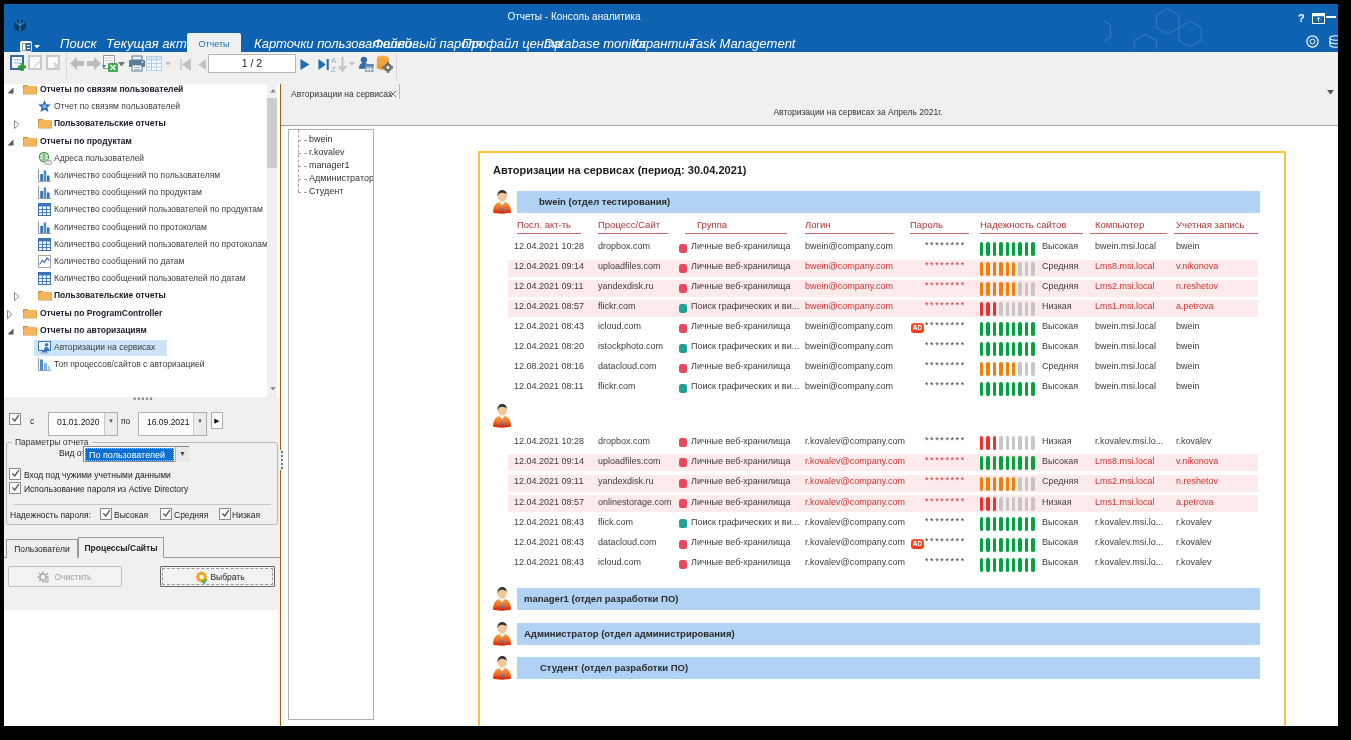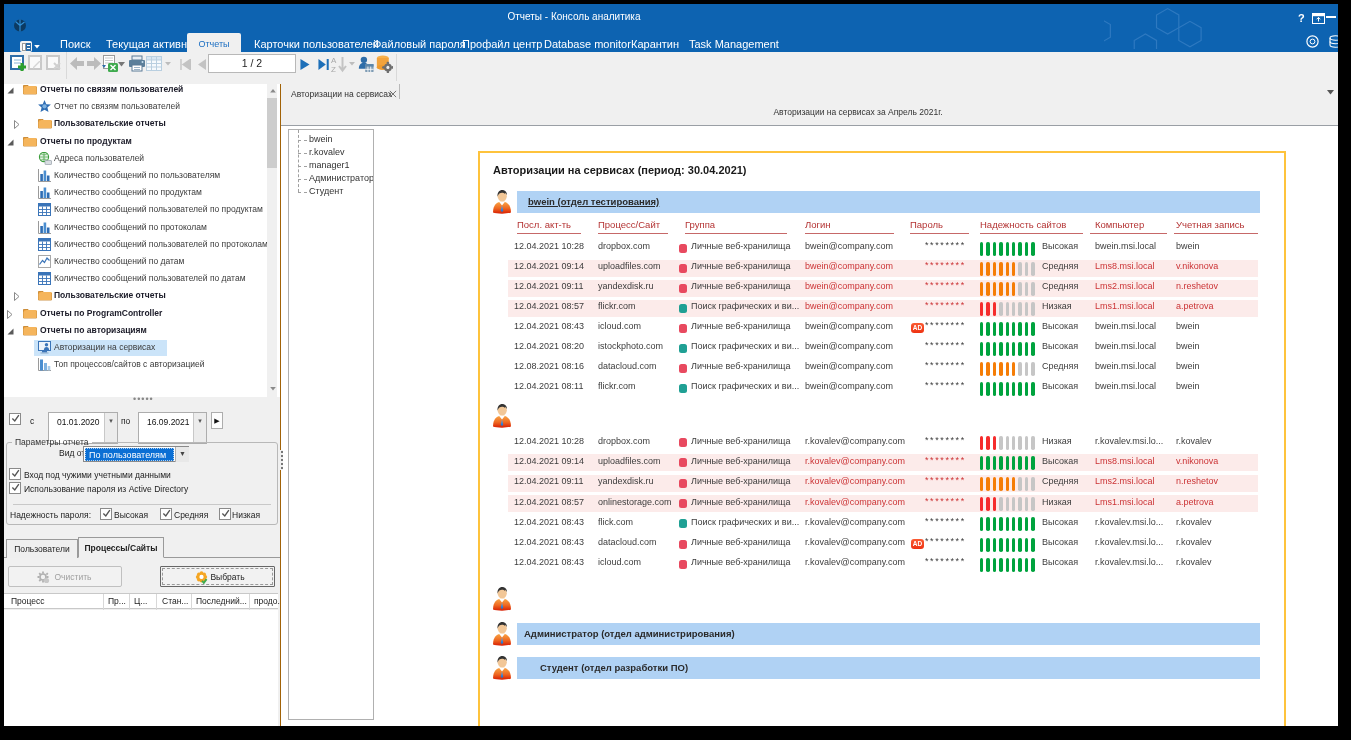--- a/index.html
+++ b/index.html
@@ -1,34 +1,34 @@
 <!DOCTYPE html>
 <html><head><meta charset="utf-8">
 <style>
 * { margin:0; padding:0; box-sizing:border-box; }
 html,body { width:1351px; height:740px; background:#000; overflow:hidden;
   font-family:"Liberation Sans", sans-serif; }
 #win { position:absolute; left:4px; top:4px; width:1334px; height:722px; background:#fff; overflow:hidden; }
 .abs { position:absolute; }
 #bluebar { position:absolute; left:0; top:0; width:1334px; height:48px; background:#0d63b1; overflow:hidden; }
 #title { position:absolute; top:7px; left:430px; width:280px; text-align:center; color:#fff; font-size:10px; }
-.tab { position:absolute; top:33px; height:15px; color:#fff; font-size:11px; line-height:14px; white-space:nowrap; }
+.tab { position:absolute; top:33px; height:15px; color:#fff; font-size:13px; line-height:14px; white-space:nowrap;font-style:italic; }
 #activetab { position:absolute; left:183px; top:29px; width:54px; height:19px; background:#f0f0f0;
   border-radius:2px 2px 0 0; color:#1b6ec2; font-size:9px; text-align:center; line-height:22px; }
 #toolbar { position:absolute; left:0; top:48px; width:1334px; height:32px; background:#f0f0f0; }
 #leftpanel { position:absolute; left:0; top:80px; width:277px; height:642px; background:#737373; border-right:1px solid #a16207; }
 #lefttree { position:absolute; left:0; top:0; width:276px; height:313px; background:#fff; }
 .trow { position:absolute; left:0; height:17px; font-size:8.5px; line-height:17px; white-space:nowrap; color:#3a3a3a; }
 .trow b { color:#1b1b28; }
 .ticon { position:absolute; }
 #leftbottom { position:absolute; left:0; top:313px; width:276px; height:329px; background:#f0f0f0; font-size:8.5px; color:#222; }
 #leftbottom .abs { font-size:8.5px; }
 .cbx { position:absolute; width:12px; height:12px; background:#fff; border:1px solid #8a8a8a; }
 .cbx svg { position:absolute; left:1px; top:0px; }
-.dfield { position:absolute; height:32px; background:#fff; border:1px solid #adadad; }
+.dfield { position:absolute; height:24px; background:#fff; border:1px solid #adadad; }
 .dfield span { position:absolute; left:8px; top:4px; font-size:8.5px; color:#111; }
 .dfield i { position:absolute; right:0; top:0; width:13px; height:100%; font-style:normal; font-size:7px; color:#555; text-align:center; line-height:16px; border-left:1px solid #c8c8c8; background:#ececec; }
 #gbox { position:absolute; left:2px; top:40px; width:272px; height:88px; border:1px solid #b8b8b8; border-radius:3px; }
 #gbox legend { font-size:8.5px; color:#333; margin-left:5px; padding:0 3px; }
 #docarea { position:absolute; left:277px; top:80px; width:1057px; height:642px; background:#fff; }
 #docgray { position:absolute; left:0; top:0; width:1057px; height:42px; background:#f0f0f0; border-bottom:1px solid #9a9fa5; }
 #usertreebox { position:absolute; left:7px; top:45px; width:86px; height:591px; background:#fff; border:1px solid #b0b0b0; overflow:hidden; }
 #report { position:absolute; left:197px; top:67px; width:808px; height:575px; border:2px solid #fec33c; border-bottom:none; background:#fff; }
 .rcell { position:absolute; font-size:9px; color:#3c3c3c; white-space:nowrap; }
 .redt { color:#cb3335 !important; }
@@ -336,21 +336,21 @@
       <div class="dfield" style="left:134px;top:15px;width:69px;">
           <span>16.09.2021</span>
           <i>▾</i>
         </div>
       <div class="abs" style="left:207px;top:15px;width:12px;height:17px;background:#fdfdfd;border:1px solid #adadad;text-align:center;font-size:7px;line-height:15px;color:#111;">▶</div>
       <fieldset id="gbox">
           <legend>Параметры отчета</legend>
         </fieldset>
       <div class="abs" style="left:9px;top:51px;margin-left:46px;">Вид отображения</div>
       <div class="abs" style="left:79px;top:49px;width:106px;height:16px;border:1px solid #8a8a8a;background:#fff;">
-        <div class="abs" style="left:1px;top:1px;width:89px;height:13px;background:#0b6fd4;border:1px dotted #b0d0f0;color:#fff;font-size:9px;line-height:12px;padding-left:3px;white-space:nowrap;overflow:hidden;">По пользователям</div>
+        <div class="abs" style="left:1px;top:1px;width:89px;height:13px;background:#0b6fd4;border:1px dotted #b0d0f0;color:#fff;font-size:9px;line-height:12px;padding-left:3px;white-space:nowrap;overflow:hidden;">По пользователей</div>
         <div class="abs" style="left:91px;top:0px;width:14px;height:15px;background:#e8e8e8;border-left:1px solid #b0b0b0;text-align:center;font-size:7px;line-height:14px;color:#444;">▼</div>
       </div>
       <div class="cbx" style="left:5px;top:71px;">
           <svg width="9" height="9" viewBox="0 0 10 10">
             <path d="M1.5 5 l2.7 2.7 4.5 -6.5" stroke="#555" stroke-width="1.5" fill="none"></path>
           </svg>
         </div>
       <div class="abs" style="left:20px;top:73px;">Вход под чужими учетными данными</div>
       <div class="cbx" style="left:5px;top:85px;">
           <svg width="9" height="9" viewBox="0 0 10 10">
@@ -400,33 +400,20 @@
               <ellipse cx="10.8" cy="6.4" rx="2.3" ry="2.1"></ellipse>
               <ellipse cx="4.2" cy="3.7" rx="2.1" ry="2.1"></ellipse>
               <ellipse cx="9.8" cy="3.7" rx="2.1" ry="2.1"></ellipse>
               <ellipse cx="4.2" cy="9.1" rx="2.1" ry="2.1"></ellipse>
               <ellipse cx="9.8" cy="9.1" rx="2.1" ry="2.1"></ellipse>
             </g>
             <circle cx="7" cy="6.4" r="2.3" fill="#fff"></circle>
             <path d="M7.5 10.5 l2 2.3 3 -4" stroke="#3faa4e" stroke-width="2" fill="none"></path>
           </svg>
         <span style="margin-left:20px;">Выбрать</span></div>
-      <div class="abs" style="left:0px;top:196px;width:274px;height:16px;background:#fff;border-top:1px solid #c8c8c8;border-bottom:1px solid #c8c8c8;">
-        <div class="abs" style="left:7px;top:2px;">Процесс</div>
-        <div class="abs" style="left:104px;top:2px;">Пр...</div>
-        <div class="abs" style="left:130px;top:2px;">Ц...</div>
-        <div class="abs" style="left:158px;top:2px;">Стан...</div>
-        <div class="abs" style="left:192px;top:2px;">Последний...</div>
-        <div class="abs" style="left:250px;top:2px;">продо.</div>
-        <div class="abs" style="left:99px;top:0;width:1px;height:16px;background:#d8d8d8;"></div>
-        <div class="abs" style="left:125px;top:0;width:1px;height:16px;background:#d8d8d8;"></div>
-        <div class="abs" style="left:152px;top:0;width:1px;height:16px;background:#d8d8d8;"></div>
-        <div class="abs" style="left:187px;top:0;width:1px;height:16px;background:#d8d8d8;"></div>
-        <div class="abs" style="left:245px;top:0;width:1px;height:16px;background:#d8d8d8;"></div>
-      </div>
       <div class="abs" style="left:0px;top:213px;width:274px;height:116px;background:#fff;"></div>
     </div>
   </div>
   <div class="abs" style="left:276px;top:446px;width:3px;height:20px;background:#f0f0f0;z-index:5;">
     <div class="abs" style="left:1px;top:1px;width:1.5px;height:1.5px;background:#777;"></div>
     <div class="abs" style="left:1px;top:5px;width:1.5px;height:1.5px;background:#777;"></div>
     <div class="abs" style="left:1px;top:9px;width:1.5px;height:1.5px;background:#777;"></div>
     <div class="abs" style="left:1px;top:13px;width:1.5px;height:1.5px;background:#777;"></div>
     <div class="abs" style="left:1px;top:17px;width:1.5px;height:1.5px;background:#777;"></div>
   </div>
@@ -468,24 +455,24 @@
               <stop offset="0" stop-color="#5db6f2"></stop>
               <stop offset="1" stop-color="#1863c6"></stop>
             </linearGradient>
           </defs>
           <path d="M1 23.5 c0 -7.5 4 -11 9 -11 s9 3.5 9 11 c-3 1.5 -15 1.5 -18 0 z" fill="url(#pb)"></path>
           <path d="M7 12.8 l3 3.6 3 -3.6 c-1 -0.7 -5 -0.7 -6 0 z" fill="#fff"></path>
           <path d="M10 16.2 l-1.2 5.3 1.2 2 1.2 -2 z" fill="url(#pt)"></path>
           <ellipse cx="10.2" cy="7.2" rx="4.6" ry="5.4" fill="#f2c797"></ellipse>
           <path d="M5.6 7.5 c-0.5 -4 1.8 -6.5 4.6 -6.5 c2.8 0 5 2.2 4.7 5.2 c-0.3 -1.2 -1.2 -2.2 -2 -2.5 c0.3 0.5 0.4 1 0.3 1.4 c-1.8 -1.8 -5.6 -2 -7 1 c-0.2 0.5 -0.4 0.9 -0.6 1.4 z" fill="#333"></path>
         </svg>
-      <div class="secbar" style="left:37px;top:38px;width:743px;"><span style="margin-left:11px;text-decoration:underline;">bwein (отдел тестирования)</span></div>
+      <div class="secbar" style="left:37px;top:38px;width:743px;"><span style="margin-left:22px;">bwein (отдел тестирования)</span></div>
       <div class="uhdr" style="left:37px;top:66px;width:64px;"><span style="margin-left:0px;">Посл. акт-ть</span></div>
       <div class="uhdr" style="left:118px;top:66px;width:70px;"><span style="margin-left:0px;">Процесс/Сайт</span></div>
-      <div class="uhdr" style="left:205px;top:66px;width:102px;"><span style="margin-left:0px;">Группа</span></div>
+      <div class="uhdr" style="left:205px;top:66px;width:102px;"><span style="margin-left:12px;">Группа</span></div>
       <div class="uhdr" style="left:325px;top:66px;width:89px;"><span style="margin-left:0px;">Логин</span></div>
       <div class="uhdr" style="left:430px;top:66px;width:59px;"><span style="margin-left:0px;">Пароль</span></div>
       <div class="uhdr" style="left:500px;top:66px;width:103px;"><span style="margin-left:0px;">Надежность сайтов</span></div>
       <div class="uhdr" style="left:610px;top:66px;width:77px;"><span style="margin-left:5px;">Компьютер</span></div>
       <div class="uhdr" style="left:694px;top:66px;width:84px;"><span style="margin-left:2px;">Учетная запись</span></div>
       <div class="rcell" style="left:34px;top:88.4px;">12.04.2021 10:28</div>
       <div class="rcell" style="left:118px;top:88.4px;">dropbox.com</div>
       <div class="abs" style="left:199px;top:90.9px;width:8px;height:9px;border-radius:2.5px;background:#e8495f;"></div>
       <div class="rcell" style="left:211px;top:88.4px;">Личные веб-хранилища</div>
       <div class="rcell " style="left:325px;top:88.4px;">bwein@company.com</div>
@@ -671,20 +658,21 @@
               <stop offset="0" stop-color="#5db6f2"></stop>
               <stop offset="1" stop-color="#1863c6"></stop>
             </linearGradient>
           </defs>
           <path d="M1 23.5 c0 -7.5 4 -11 9 -11 s9 3.5 9 11 c-3 1.5 -15 1.5 -18 0 z" fill="url(#pb)"></path>
           <path d="M7 12.8 l3 3.6 3 -3.6 c-1 -0.7 -5 -0.7 -6 0 z" fill="#fff"></path>
           <path d="M10 16.2 l-1.2 5.3 1.2 2 1.2 -2 z" fill="url(#pt)"></path>
           <ellipse cx="10.2" cy="7.2" rx="4.6" ry="5.4" fill="#f2c797"></ellipse>
           <path d="M5.6 7.5 c-0.5 -4 1.8 -6.5 4.6 -6.5 c2.8 0 5 2.2 4.7 5.2 c-0.3 -1.2 -1.2 -2.2 -2 -2.5 c0.3 0.5 0.4 1 0.3 1.4 c-1.8 -1.8 -5.6 -2 -7 1 c-0.2 0.5 -0.4 0.9 -0.6 1.4 z" fill="#333"></path>
         </svg>
+      <div class="secbar" style="left:37px;top:435px;width:743px;"><span style="margin-left:7px;">manager1 (отдел разработки ПО)</span></div>
       <svg class="abs" style="left:12px;top:468px" width="20" height="25" viewBox="0 0 20 25">
           <defs>
             <linearGradient id="pb" x1="0" y1="0" x2="0" y2="1">
               <stop offset="0" stop-color="#f9a847"></stop>
               <stop offset="0.55" stop-color="#ef6a22"></stop>
               <stop offset="1" stop-color="#d81f02"></stop>
             </linearGradient>
             <linearGradient id="pt" x1="0" y1="0" x2="0" y2="1">
               <stop offset="0" stop-color="#5db6f2"></stop>
               <stop offset="1" stop-color="#1863c6"></stop>

